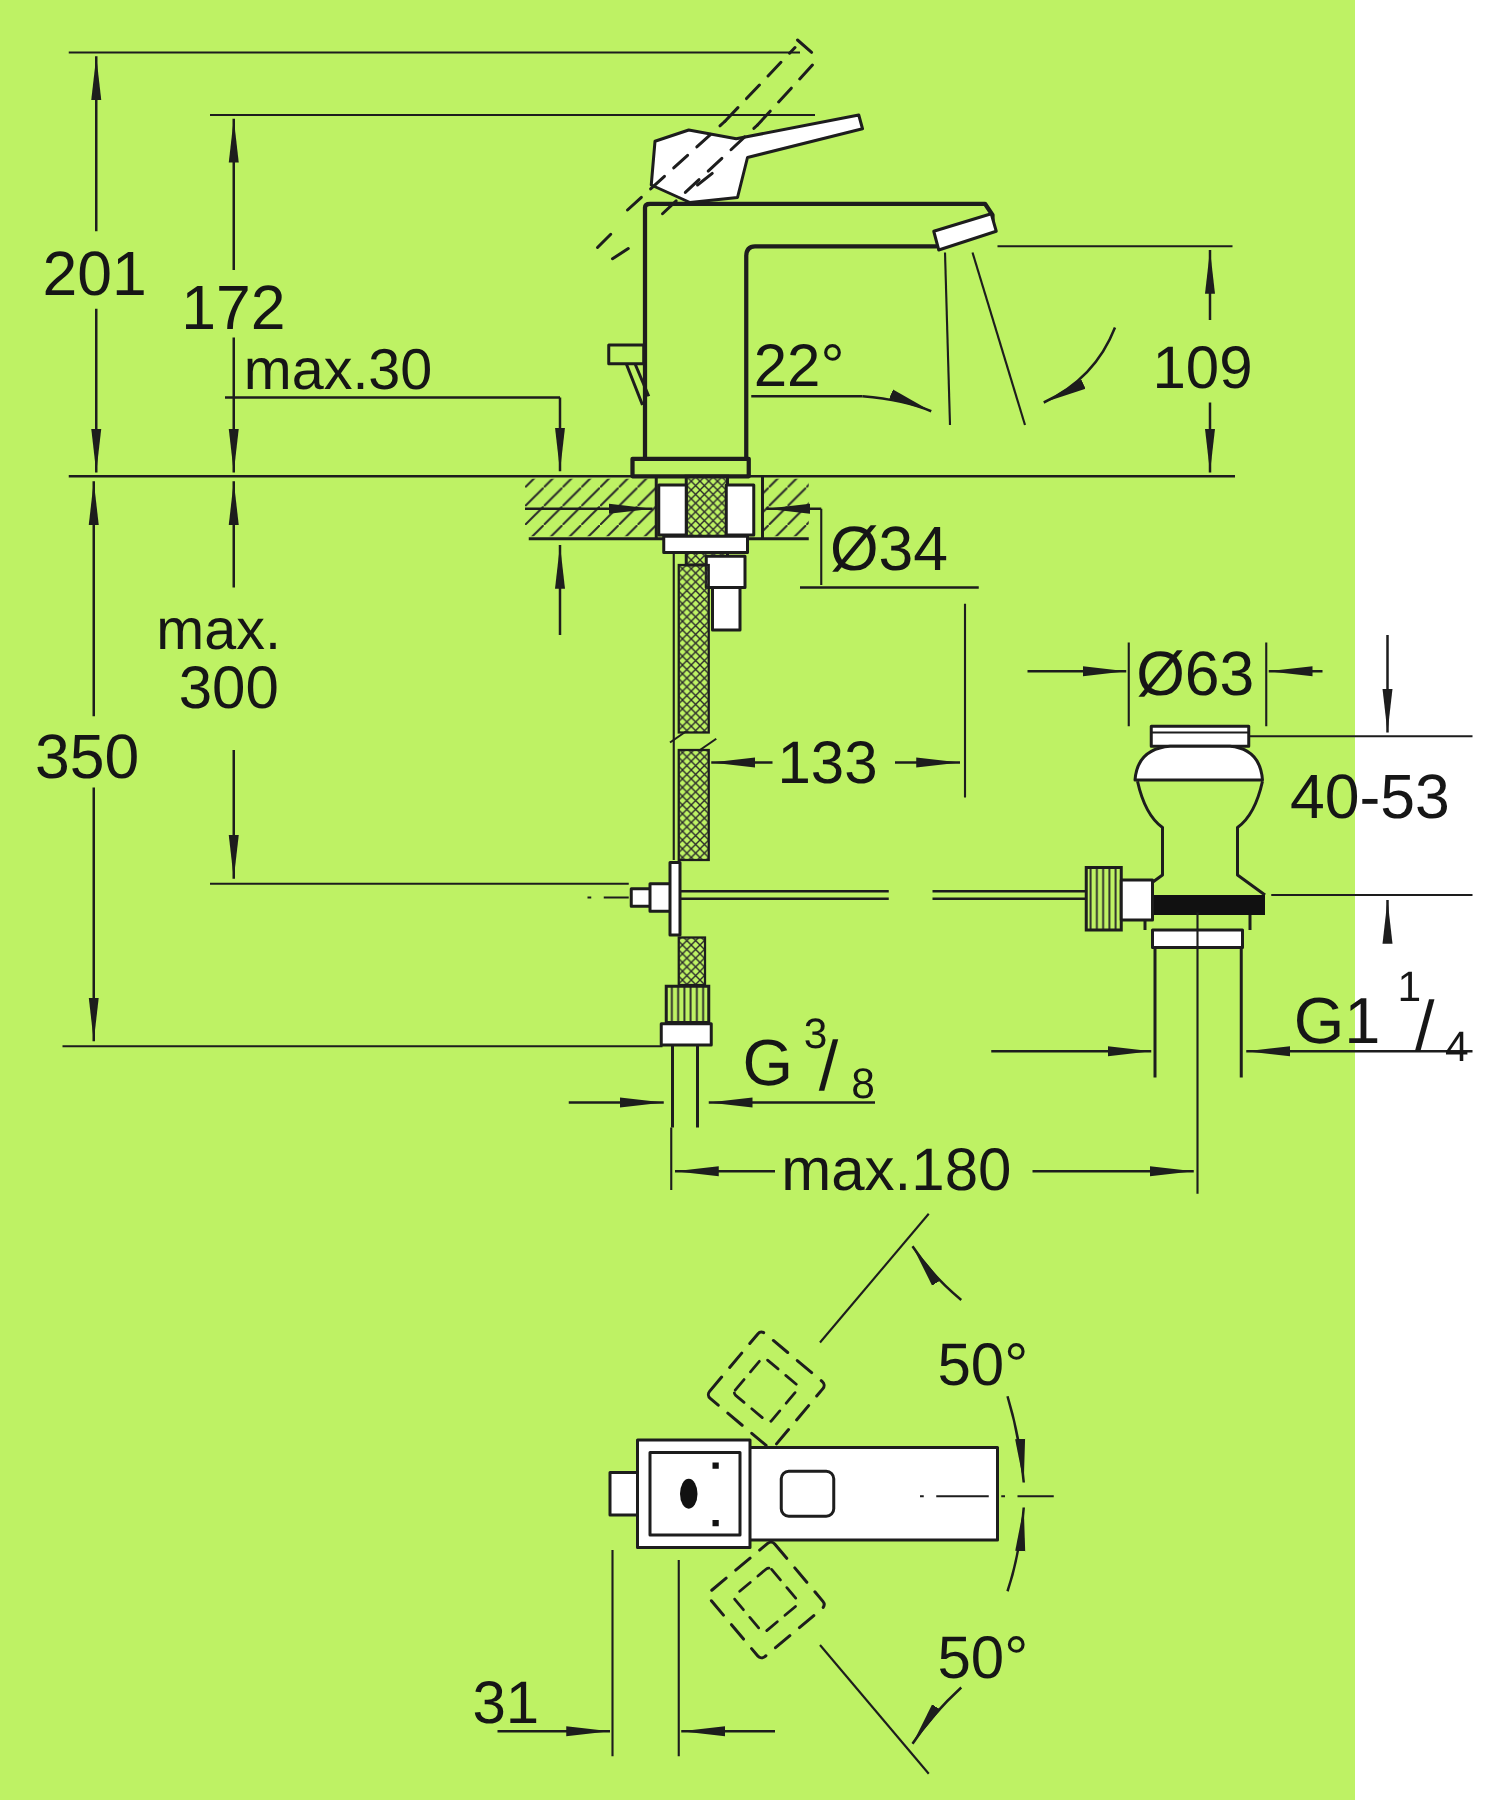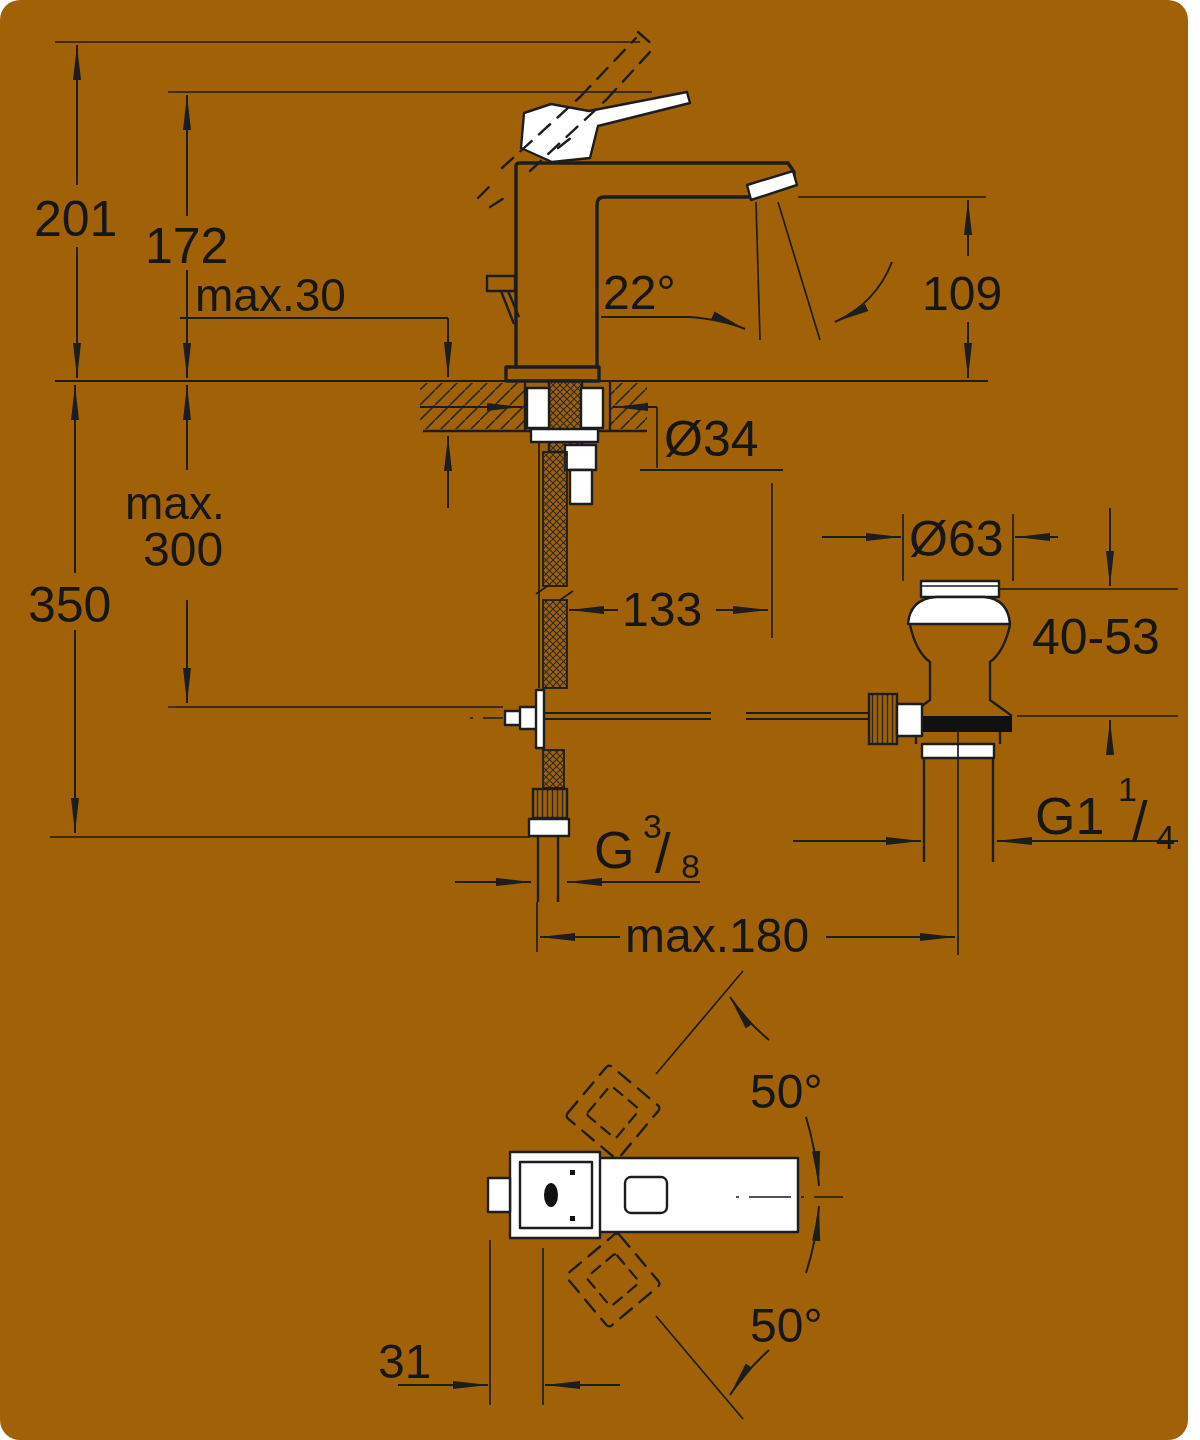--- a/index.html
+++ b/index.html
@@ -1,16 +1,16 @@
 <!DOCTYPE html>
 <html><head>
 <meta charset="utf-8">
 <style>
   html,body{margin:0;padding:0;background:#ffffff;}
-  .stage{width:1188px;height:1440px;position:relative;background:#a16207;border-radius:20px;}
+  .stage{width:1084px;height:1440px;position:relative;background:#bef264;}
   svg{display:block;}
   .obj{stroke:#1d1d1d;stroke-width:3.4;fill:none;stroke-linejoin:round;stroke-linecap:round;}
   .obj2{stroke:#1d1d1d;stroke-width:2.4;fill:none;stroke-linejoin:round;}
   .objf{stroke:#1d1d1d;stroke-width:2.4;fill:#ffffff;stroke-linejoin:round;}
   .dim{stroke:#1d1d1d;stroke-width:2;fill:none;}
   .thin{stroke:#1d1d1d;stroke-width:1.7;fill:none;}
   .dash{stroke:#1d1d1d;stroke-width:2.4;fill:none;stroke-dasharray:15 10;stroke-linecap:round;}
   .dash2{stroke:#1d1d1d;stroke-width:2.2;fill:none;stroke-dasharray:11 8;stroke-linecap:round;}
   .cl{stroke:#1d1d1d;stroke-width:1.7;fill:none;stroke-dasharray:3 10 42 10;}
   .blk{fill:#111;stroke:none;}

